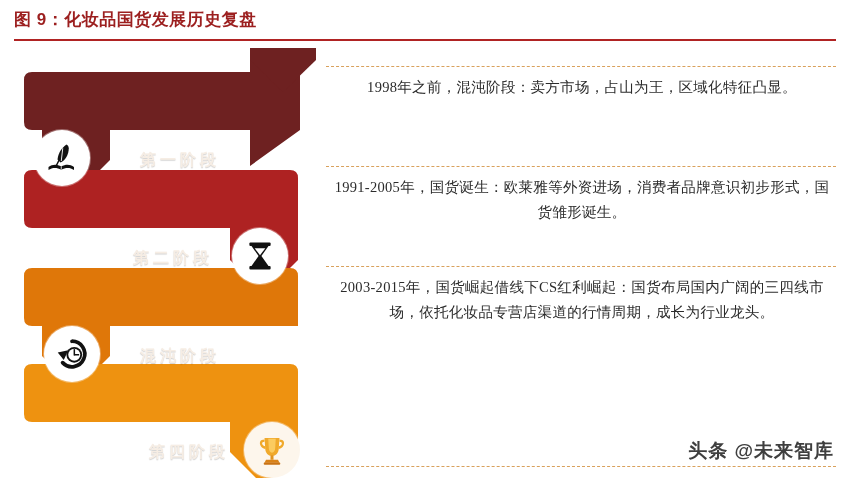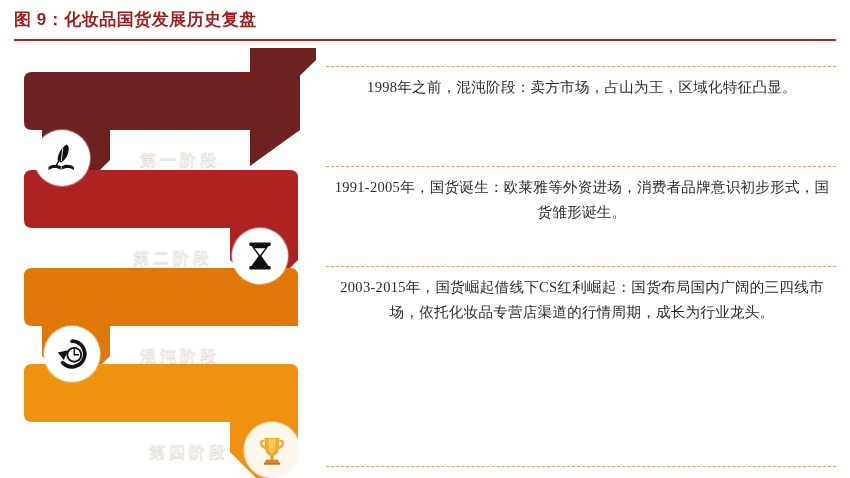--- a/index.html
+++ b/index.html
@@ -315,13 +315,14 @@
     <div class="desc-row r2">
       <div class="desc-text">1991-2005年，国货诞生：欧莱雅等外资进场，消费者品牌意识初步形式，国货雏形诞生。</div>
     </div>
     <div class="desc-row r3">
       <div class="desc-text">2003-2015年，国货崛起借线下CS红利崛起：国货布局国内广阔的三四线市场，依托化妆品专营店渠道的行情周期，成长为行业龙头。</div>
     </div>
   </div>
 
   <div class="desc-bottom-rule"></div>
 
+  <div class="watermark">头条 @未来智库</div>
 </div>
 
 </body></html>

